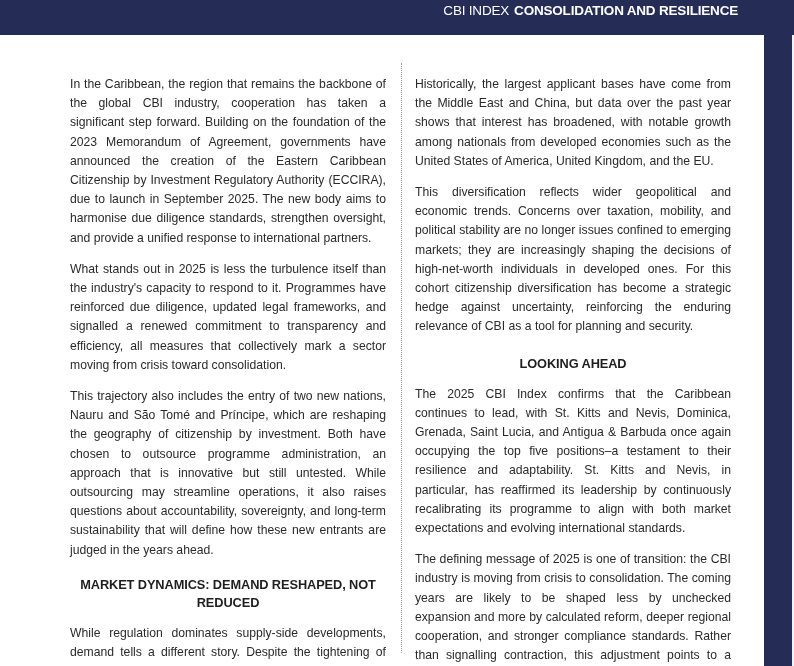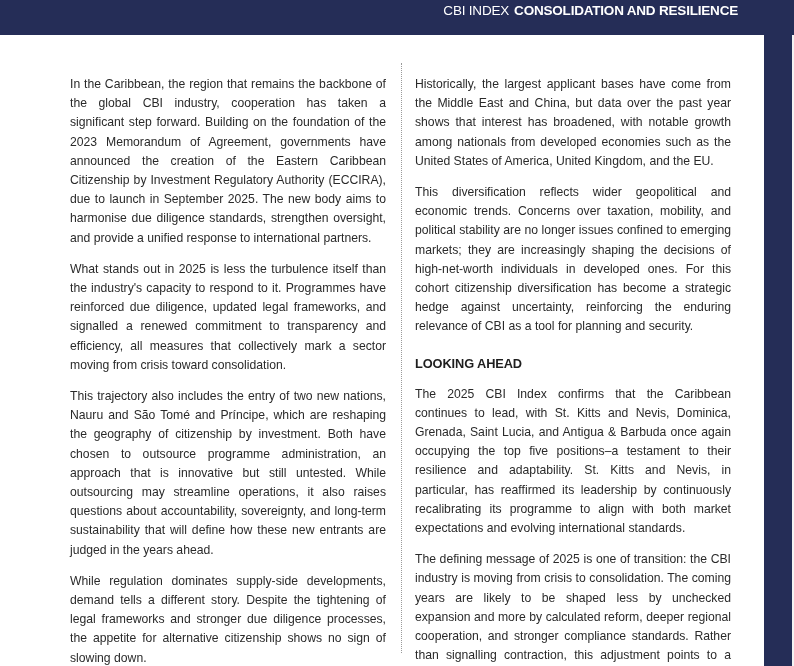--- a/index.html
+++ b/index.html
@@ -73,21 +73,21 @@
     }
     .column p {
       margin: 12px 0 10px 0;
     }
     .column h2 {
       font-size: 12.8px;
       line-height: 18px;
       font-weight: bold;
       color: #1e1e1e;
       margin: 16px 0 2px 0;
-      text-align: left;
+      text-align: center;
       letter-spacing: -0.1px;
     }
     .col-right h2 {
       margin-top: 18px;
     }
     .divider {
       position: absolute;
       left: 401px;
       top: 63px;
       width: 0;
@@ -104,20 +104,21 @@
   </div>
 </div>
 
 <div class="right-strip"></div>
 <div class="right-edge"></div>
 
 <div class="column col-left">
   <p>In the Caribbean, the region that remains the backbone of the global CBI industry, cooperation has taken a significant step forward. Building on the foundation of the 2023 Memorandum of Agreement, governments have announced the creation of the Eastern Caribbean Citizenship by Investment Regulatory Authority (ECCIRA), due to launch in September 2025. The new body aims to harmonise due diligence standards, strengthen oversight, and provide a unified response to international partners.</p>
   <p>What stands out in 2025 is less the turbulence itself than the industry's capacity to respond to it. Programmes have reinforced due diligence, updated legal frameworks, and signalled a renewed commitment to transparency and efficiency, all measures that collectively mark a sector moving from crisis toward consolidation.</p>
   <p>This trajectory also includes the entry of two new nations, Nauru and São Tomé and Príncipe, which are reshaping the geography of citizenship by investment. Both have chosen to outsource programme administration, an approach that is innovative but still untested. While outsourcing may streamline operations, it also raises questions about accountability, sovereignty, and long-term sustainability that will define how these new entrants are judged in the years ahead.</p>
+  <h2>MARKET DYNAMICS: DEMAND RESHAPED, NOT REDUCED</h2>
   <p>While regulation dominates supply-side developments, demand tells a different story. Despite the tightening of legal frameworks and stronger due diligence processes, the appetite for alternative citizenship shows no sign of slowing down.</p>
 </div>
 
 <div class="divider"></div>
 
 <div class="column col-right">
   <p>Historically, the largest applicant bases have come from the Middle East and China, but data over the past year shows that interest has broadened, with notable growth among nationals from developed economies such as the United States of America, United Kingdom, and the EU.</p>
   <p>This diversification reflects wider geopolitical and economic trends. Concerns over taxation, mobility, and political stability are no longer issues confined to emerging markets; they are increasingly shaping the decisions of high-net-worth individuals in developed ones. For this cohort citizenship diversification has become a strategic hedge against uncertainty, reinforcing the enduring relevance of CBI as a tool for planning and security.</p>
   <h2>LOOKING AHEAD</h2>
   <p>The 2025 CBI Index confirms that the Caribbean continues to lead, with St. Kitts and Nevis, Dominica, Grenada, Saint Lucia, and Antigua &amp; Barbuda once again occupying the top five positions–a testament to their resilience and adaptability. St. Kitts and Nevis, in particular, has reaffirmed its leadership by continuously recalibrating its programme to align with both market expectations and evolving international standards.</p>

